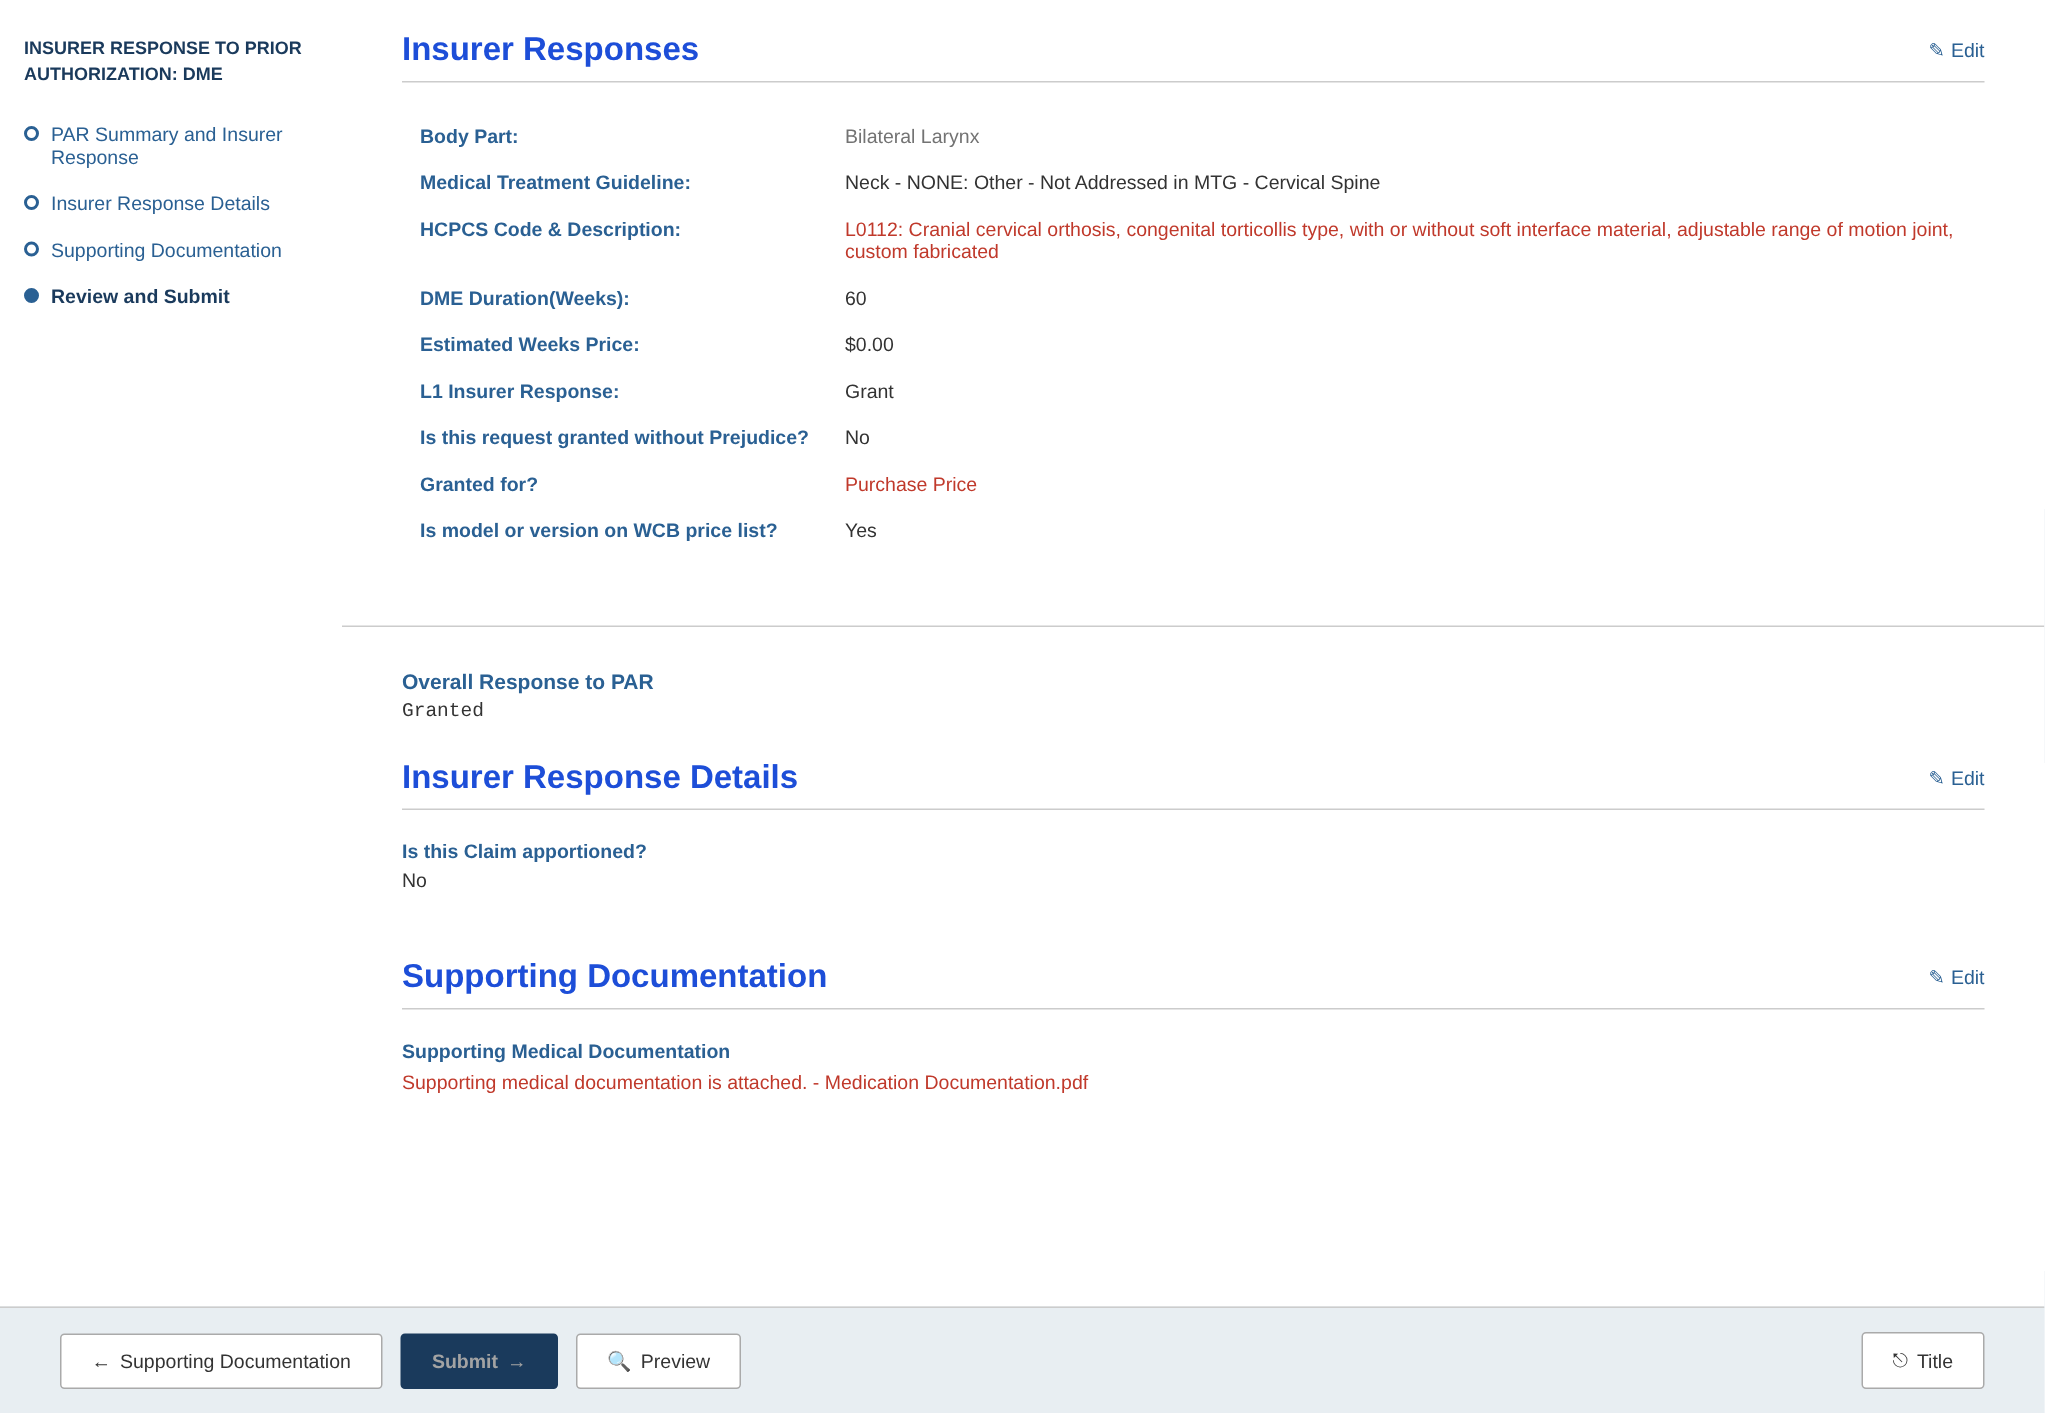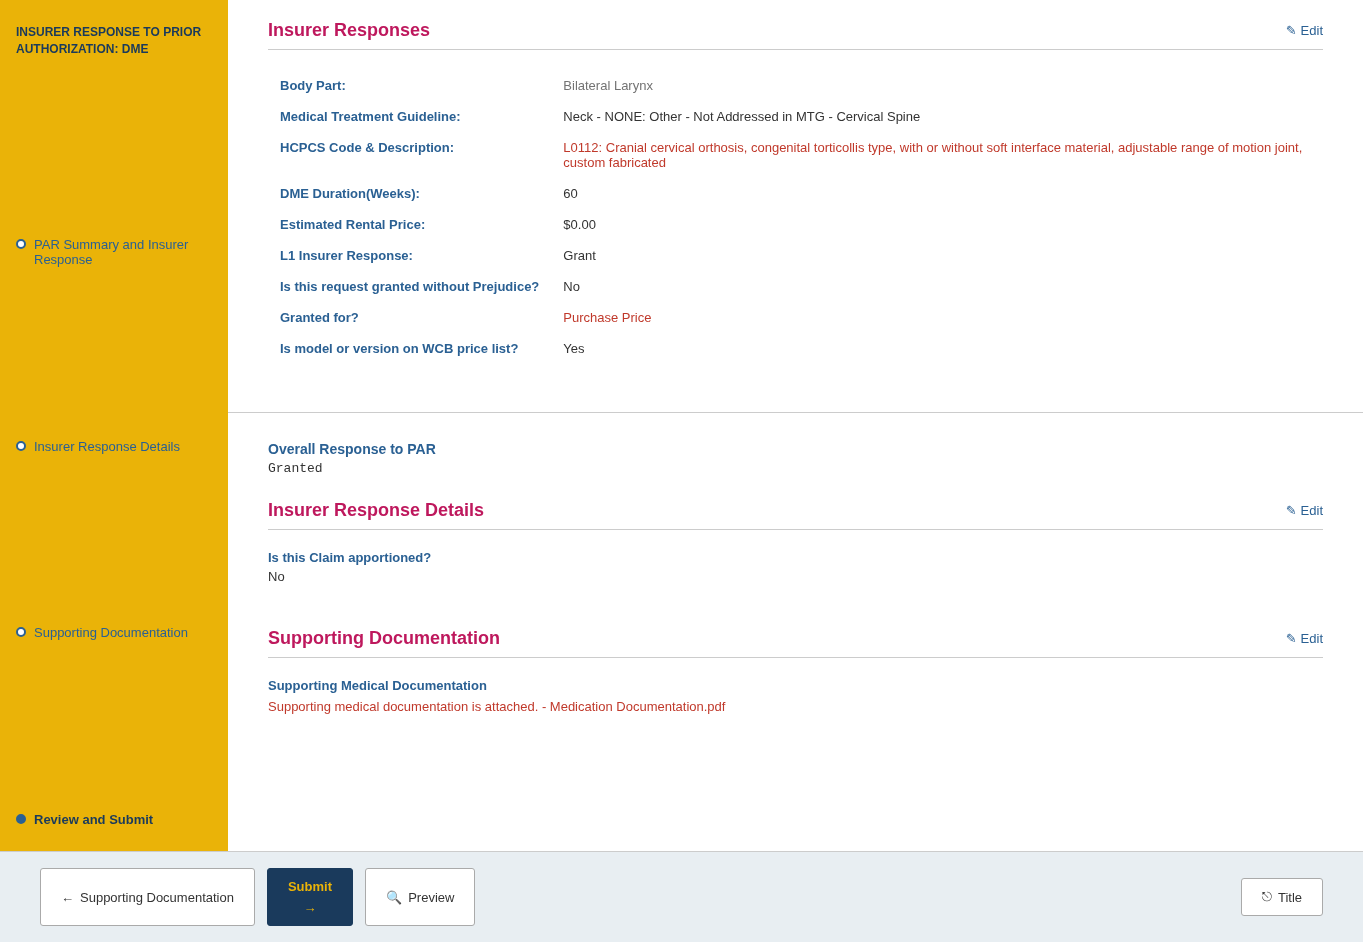--- a/index.html
+++ b/index.html
@@ -4,25 +4,24 @@
   <style>
     * { box-sizing: border-box; margin: 0; padding: 0; }
     body { font-family: Arial, sans-serif; font-size: 13px; background: #e8eef2; display: flex; flex-direction: column; min-height: 942px; }
 
     .app-container { display: flex; flex: 1; min-height: 0; }
 
     
     .sidebar {
       width: 228px;
       min-width: 228px;
-      background: #eab308;
+      background: #ffffff;
       padding: 16px 0;
       display: flex;
       flex-direction: column;
-      justify-content: space-between;
     }
     .sidebar-title {
       font-size: 12px;
       font-weight: bold;
       color: #1a3a5c;
       padding: 8px 16px 16px 16px;
       text-transform: uppercase;
       line-height: 1.4;
     }
     .sidebar-item {
@@ -66,23 +65,23 @@
 
     .section-header {
       display: flex;
       justify-content: space-between;
       align-items: center;
       border-bottom: 1px solid #ccc;
       padding-bottom: 8px;
       margin-bottom: 20px;
     }
     .section-title {
-      font-size: 18px;
-      font-weight: bold;
-      color: #be185d;
+      font-size: 22px;
+      font-weight: bold;
+      color: #1d4ed8;
     }
     .edit-link {
       color: #2a6093;
       font-size: 13px;
       cursor: pointer;
       display: flex;
       align-items: center;
       gap: 4px;
       text-decoration: none;
     }
@@ -182,23 +181,22 @@
       gap: 6px;
     }
     .btn-outline {
       background: white;
       border: 1px solid #aaa;
       color: #333;
     }
     .btn-primary {
       background: #1a3a5c;
       border: 1px solid #1a3a5c;
-      color: #eab308;
-      font-weight: bold;
-      flex-direction: column;
+      color: #a3a3a3;
+      font-weight: bold;
     }
     .btn-exit {
       background: white;
       border: 1px solid #aaa;
       color: #333;
     }
   </style>
 </head>
 <body>
 
@@ -248,21 +246,21 @@
             </tr>
             <tr>
               <td>HCPCS Code &amp; Description:</td>
               <td style="color: rgb(192, 57, 43);">L0112: Cranial cervical orthosis, congenital torticollis type, with or without soft interface material, adjustable range of motion joint, custom fabricated</td>
             </tr>
             <tr>
               <td>DME Duration(Weeks):</td>
               <td>60</td>
             </tr>
             <tr>
-              <td>Estimated Rental Price:</td>
+              <td>Estimated Weeks Price:</td>
               <td>$0.00</td>
             </tr>
             <tr>
               <td>L1 Insurer Response:</td>
               <td>Grant</td>
             </tr>
             <tr>
               <td>Is this request granted without Prejudice?</td>
               <td>No</td>
             </tr>

